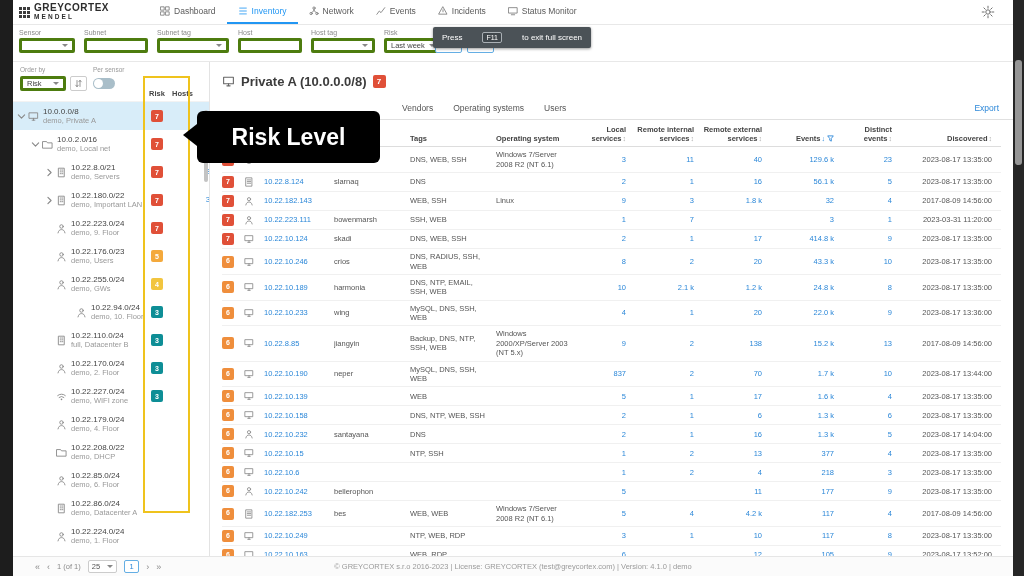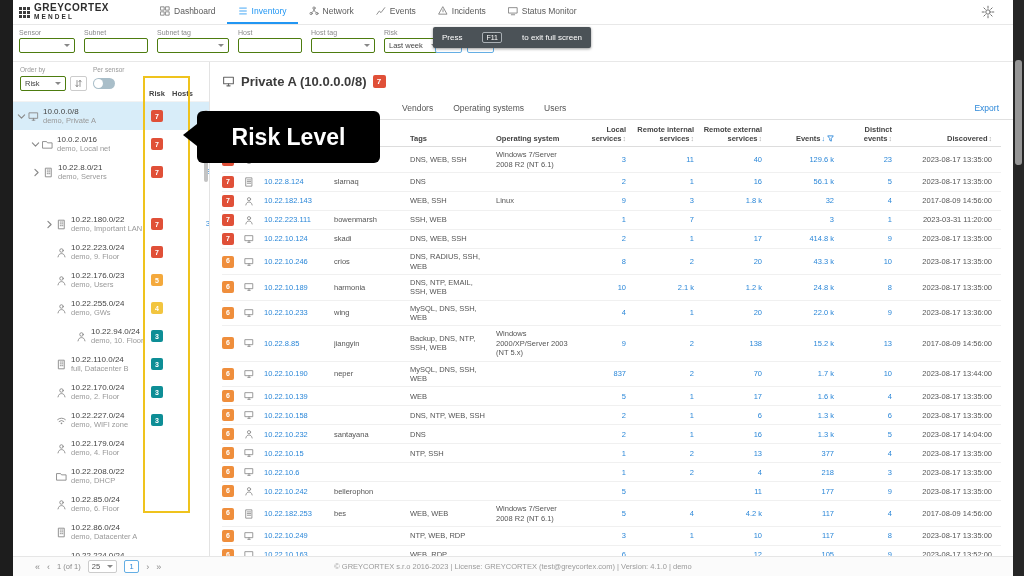--- a/index.html
+++ b/index.html
@@ -21,21 +21,21 @@
 #main-nav{display:flex;height:100%;margin-left:30px}
 .nav-item{display:flex;align-items:center;gap:4px;padding:0 11px;font-size:8.5px;color:#5a5a5a;cursor:pointer;border-bottom:2px solid transparent;height:100%}
 .nav-item .ico{width:10px;height:10px;color:#7a7a7a}
 .nav-item.active{color:#2196f3;border-bottom-color:#2196f3}
 .nav-item.active .ico{color:#2196f3}
 #gear{margin-left:auto;margin-right:18px;width:14px;height:14px;color:#6f6f6f;cursor:pointer}
 
 #filterbar{height:37px;border-bottom:1px solid #e8e8e8;display:flex;align-items:flex-start;padding:4px 0 0 6px;flex-shrink:0}
 .filter-field{display:flex;flex-direction:column;margin-right:9px}
 .filter-label{font-size:7px;color:#8a8a8a;margin-bottom:2px}
-.control{height:15px;border:1px solid #4d7c0f;border-radius:2px;background:#fff;font-size:7.5px;color:#444;display:flex;align-items:center;padding:0 4px;cursor:pointer;outline:none}
+.control{height:15px;border:3px solid #4d7c0f;border-radius:2px;background:#fff;font-size:7.5px;color:#444;display:flex;align-items:center;padding:0 4px;cursor:pointer;outline:none}
 .control.select{justify-content:space-between}
 .caret{width:0;height:0;border-left:3px solid transparent;border-right:3px solid transparent;border-top:3.5px solid #888;margin-left:4px;flex-shrink:0}
 
 .fbtn{position:absolute;top:40px;width:27px;height:13px;border:1px solid #64aee4;border-radius:2px;background:#fff;z-index:30;cursor:pointer}
 #fbtn1{left:435px}#fbtn2{left:467px}
 #fs-tip{position:absolute;left:433px;top:27px;background:#4b5257;color:#fff;font-size:8px;display:flex;align-items:center;gap:20px;padding:5px 9px;border-radius:2px;z-index:40;box-shadow:0 1px 3px rgba(0,0,0,.4);white-space:nowrap}
 #fs-tip .key{border:1px solid #aab0b5;border-radius:2px;padding:1px 3px;font-size:7px;background:#40474c}
 
 #body{flex:1;display:flex;overflow:hidden}
 #sidebar{width:197px;border-right:1px solid #e3e3e3;position:relative;flex-shrink:0;background:#fff}
@@ -283,40 +283,40 @@
                 <path d="M1 2.8h4l1 1.4h5V10H1z"></path>
               </svg>
             </span>
             <div class="tree-text">
               <div class="tree-ip">10.0.2.0/16</div>
               <div class="tree-name">demo, Local net</div>
             </div>
             <span class="risk-badge tree-badge" style="background: rgb(224, 80, 56);">7</span>
             <span class="tree-hosts">1.5 k</span>
           </div>
-          <div class="tree-item" style="padding-left: 19px;">
+          <div class="tree-item" style="padding-left: 32px;">
             <span class="chev ico">
               <svg viewBox="0 0 8 8">
                 <path d="M2.6 1.2l2.8 2.8-2.8 2.8"></path>
               </svg>
             </span>
             <span class="tree-ico ico">
               <svg viewBox="0 0 12 12">
                 <rect x="3" y="1.3" width="6" height="9.4"></rect>
                 <path d="M4.6 3.3h.9M6.6 3.3h.9M4.6 5.3h.9M6.6 5.3h.9M4.6 7.3h.9M6.6 7.3h.9"></path>
               </svg>
             </span>
             <div class="tree-text">
               <div class="tree-ip">10.22.8.0/21</div>
               <div class="tree-name">demo, Servers</div>
             </div>
             <span class="risk-badge tree-badge" style="background: rgb(224, 80, 56);">7</span>
             <span class="tree-hosts">832</span>
           </div>
-          <div class="tree-item" style="padding-left: 32px; margin-top: 24px;">
+          <div class="tree-item" style="padding-left: 32px;">
             <span class="chev ico">
               <svg viewBox="0 0 8 8">
                 <path d="M2.6 1.2l2.8 2.8-2.8 2.8"></path>
               </svg>
             </span>
             <span class="tree-ico ico">
               <svg viewBox="0 0 12 12">
                 <rect x="3" y="1.3" width="6" height="9.4"></rect>
                 <path d="M4.6 3.3h.9M6.6 3.3h.9M4.6 5.3h.9M6.6 5.3h.9M4.6 7.3h.9M6.6 7.3h.9"></path>
               </svg>

